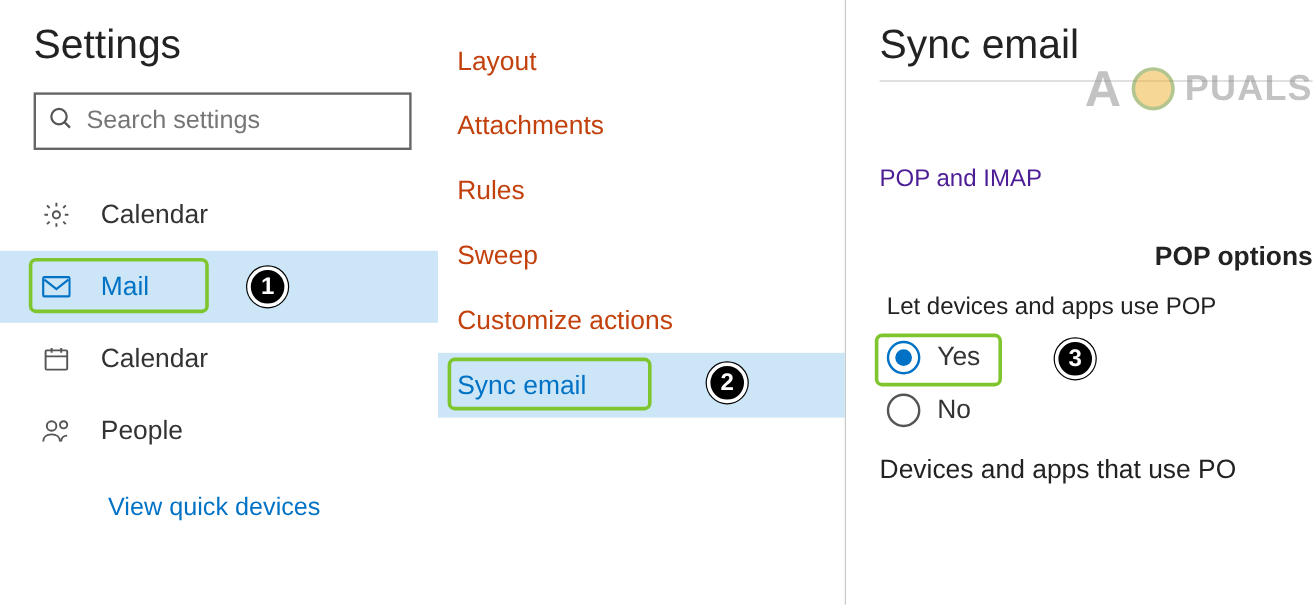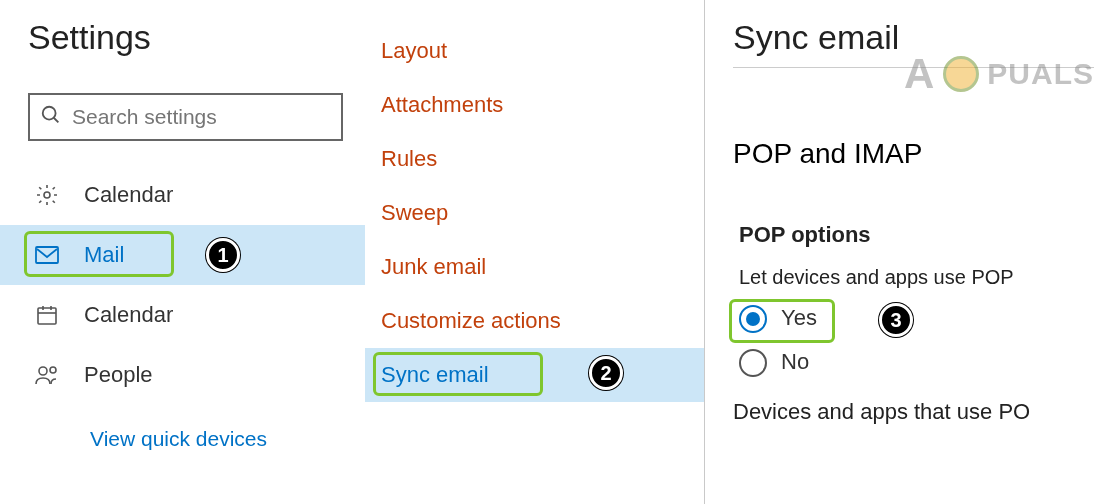--- a/index.html
+++ b/index.html
@@ -16,21 +16,21 @@
     .col1 {
       width: 365px;
       padding: 18px 0 0 0;
       position: relative;
     }
     .title {
       font-size: 34px;
       font-weight: 400;
       color: #222;
       padding-left: 28px;
-      margin-bottom: 36px;
+      margin-bottom: 20px;
     }
     .search-wrap {
       margin: 0 22px 24px 28px;
       border: 2px solid #666;
       height: 48px;
       display: flex;
       align-items: center;
       padding: 0 10px;
       gap: 10px;
     }
@@ -125,30 +125,31 @@
     }
     .page-title {
       font-size: 34px;
       font-weight: 400;
       color: #222;
       border-bottom: 1px solid #ccc;
       padding-bottom: 10px;
       margin-bottom: 70px;
     }
     .sect-title {
-      font-size: 28px;
-      color: #000000;
-      margin-bottom: 52px;
+      font-size: 20px;
+      color: #4c1d95;
+      margin-bottom: 40px;
     }
     .sub-title {
       font-size: 22px;
       font-weight: 600;
       color: #222;
       margin-bottom: 18px;
       padding-left: 6px;
+      text-align: right;
     }
     .label-text {
       font-size: 20px;
       color: #222;
       margin-bottom: 16px;
       padding-left: 6px;
     }
     .radio-row {
       display: flex;
       align-items: flex-start;
@@ -276,21 +277,20 @@
   </div>
 
   <div class="link">View quick devices</div>
 </div>
 
 <div class="col2">
   <div class="menu-item">Layout</div>
   <div class="menu-item">Attachments</div>
   <div class="menu-item">Rules</div>
   <div class="menu-item">Sweep</div>
-  <div class="menu-item">Junk email</div>
   <div class="menu-item">Customize actions</div>
   <div class="menu-item selected">
     <div class="hl-box2"></div>
     <span>Sync email</span>
     <div class="badge" style="left:224px; top:8px;">2</div>
   </div>
 </div>
 
 <div class="col3">
   <div class="page-title">Sync email</div>

